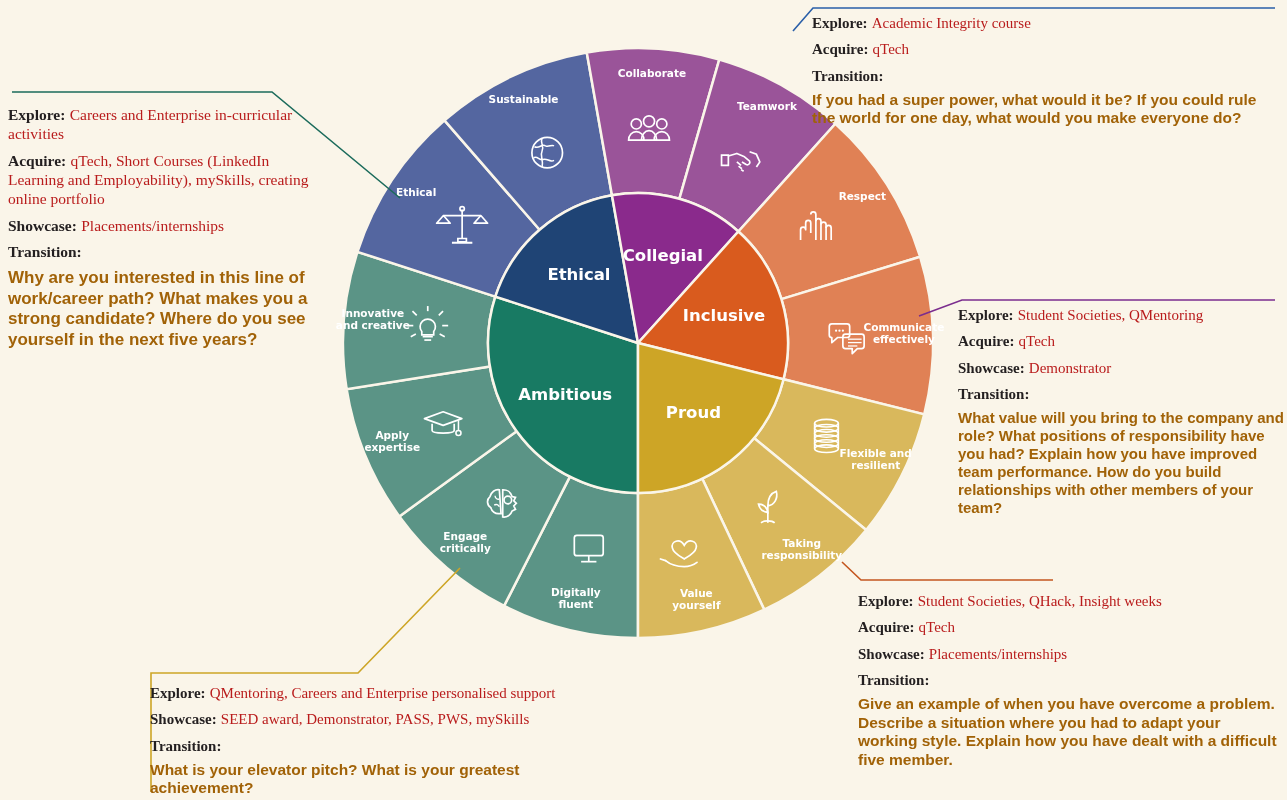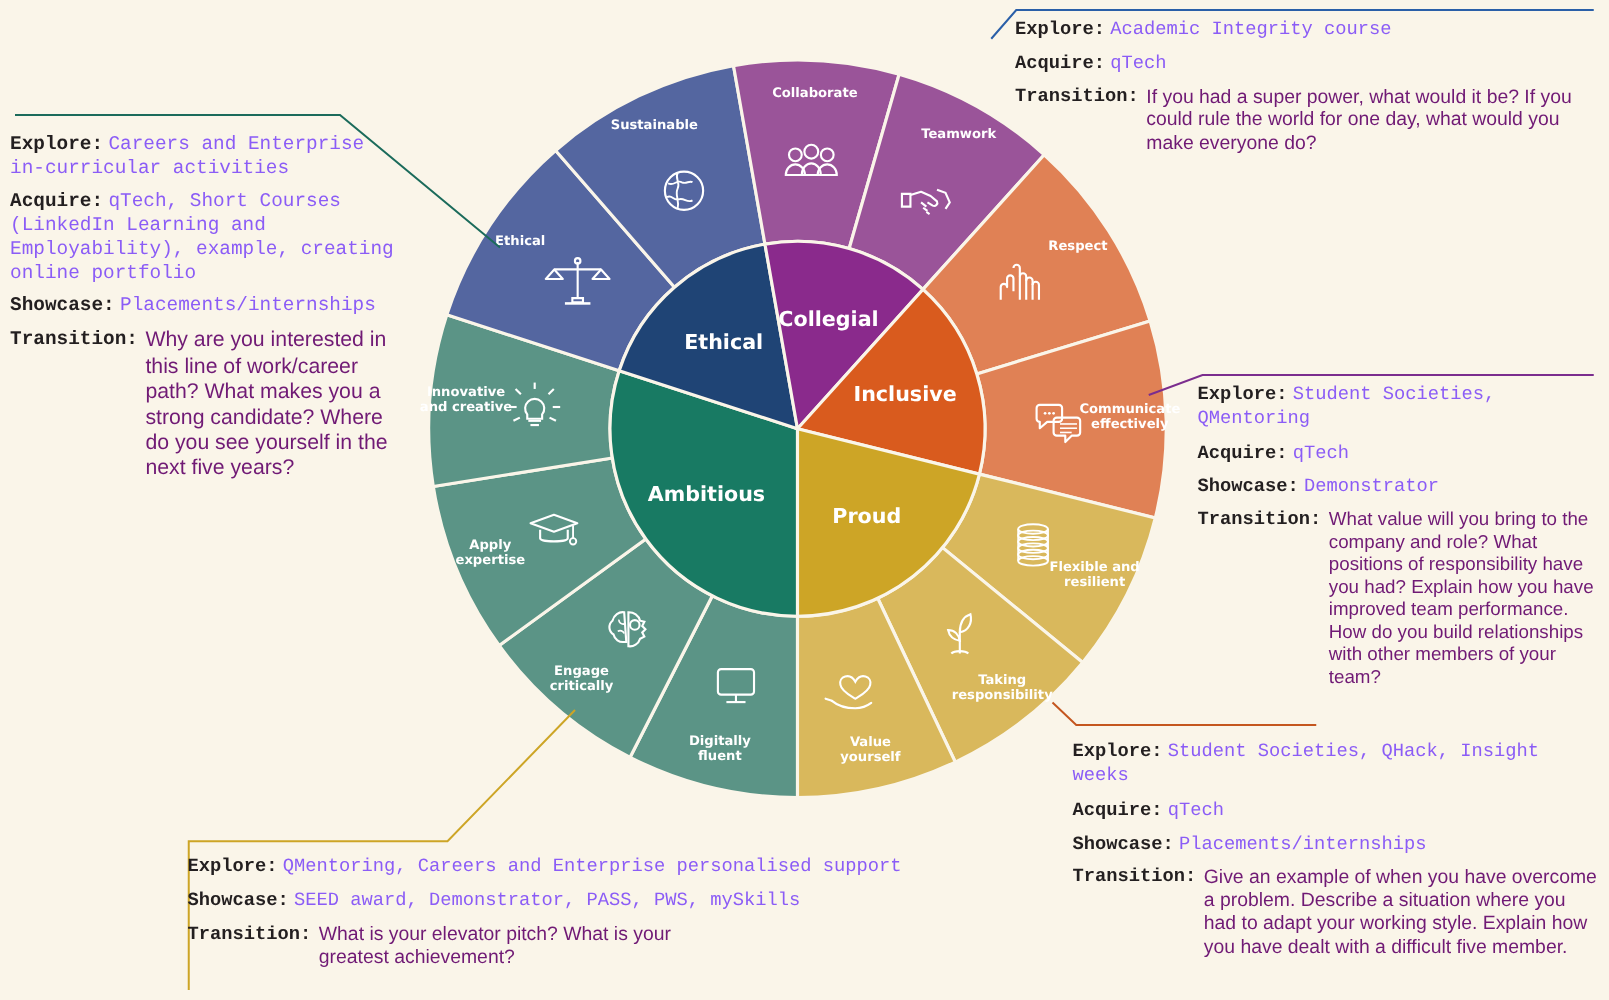--- a/index.html
+++ b/index.html
@@ -8,30 +8,30 @@
     width:1287px; height:800px;
     background:#faf5e9;
     font-family:"Liberation Sans", sans-serif;
     position:relative; overflow:hidden;
     color:#3d3d3d;
   }
   #stage { position:absolute; inset:0; }
 
   .callout { position:absolute; }
   .callout .row { margin-bottom:8px; line-height:1.22; }
-  .callout .row:last-child { margin-bottom:0; }
+  .callout .row:last-child { margin-bottom:0;flex-direction:column; }
   .lbl { font-weight:bold; color:#231f20; }
-  .val { color:#8b5cf6; }
+  .val { color:#b91c1c; }
   .trow { display:flex; align-items:flex-start; gap:6px; }
   .trow .lbl { white-space:nowrap; }
-  .trow .tval { color:#701a75; font-weight:400; }
+  .trow .tval { color:#a16207; font-weight:700; }
 
   
   .tval { font-family:"Liberation Sans", sans-serif; }
-  .val, .lbl { font-family:Liberation Mono, monospace; }
+  .val, .lbl { font-family:Liberation Serif, serif; }
 
   
   #c-ambitious { left:8px; top:106px; width:320px; font-size:15.5px; }
   #c-ambitious .tval { font-size:17px; line-height:1.2; }
 
   #c-ethical { left:812px; top:14px; width:470px; font-size:15px; }
   #c-ethical .tval { font-size:15.5px; line-height:1.2; }
 
   #c-collegial { left:958px; top:306px; width:328px; font-size:15px; }
   #c-collegial .tval { font-size:15px; line-height:1.2; }
@@ -221,21 +221,21 @@
     <polyline class="leader" points="151,792 151,673 358,673 460,568" stroke="#cda526"></polyline>
   </svg>
 
   <div class="callout" id="c-ambitious">
     <div class="row">
       <span class="lbl">Explore:</span>
       <span class="val">Careers and Enterprise in-curricular activities</span>
     </div>
     <div class="row">
       <span class="lbl">Acquire:</span>
-      <span class="val">qTech, Short Courses (LinkedIn Learning and Employability), example, creating online portfolio</span>
+      <span class="val">qTech, Short Courses (LinkedIn Learning and Employability), mySkills, creating online portfolio</span>
     </div>
     <div class="row">
       <span class="lbl">Showcase:</span>
       <span class="val">Placements/internships</span>
     </div>
     <div class="row trow">
       <span class="lbl">Transition:</span>
       <span class="tval">Why are you interested in this line of work/career path? What makes you a strong candidate? Where do you see yourself in the next five years?</span>
     </div>
   </div>

